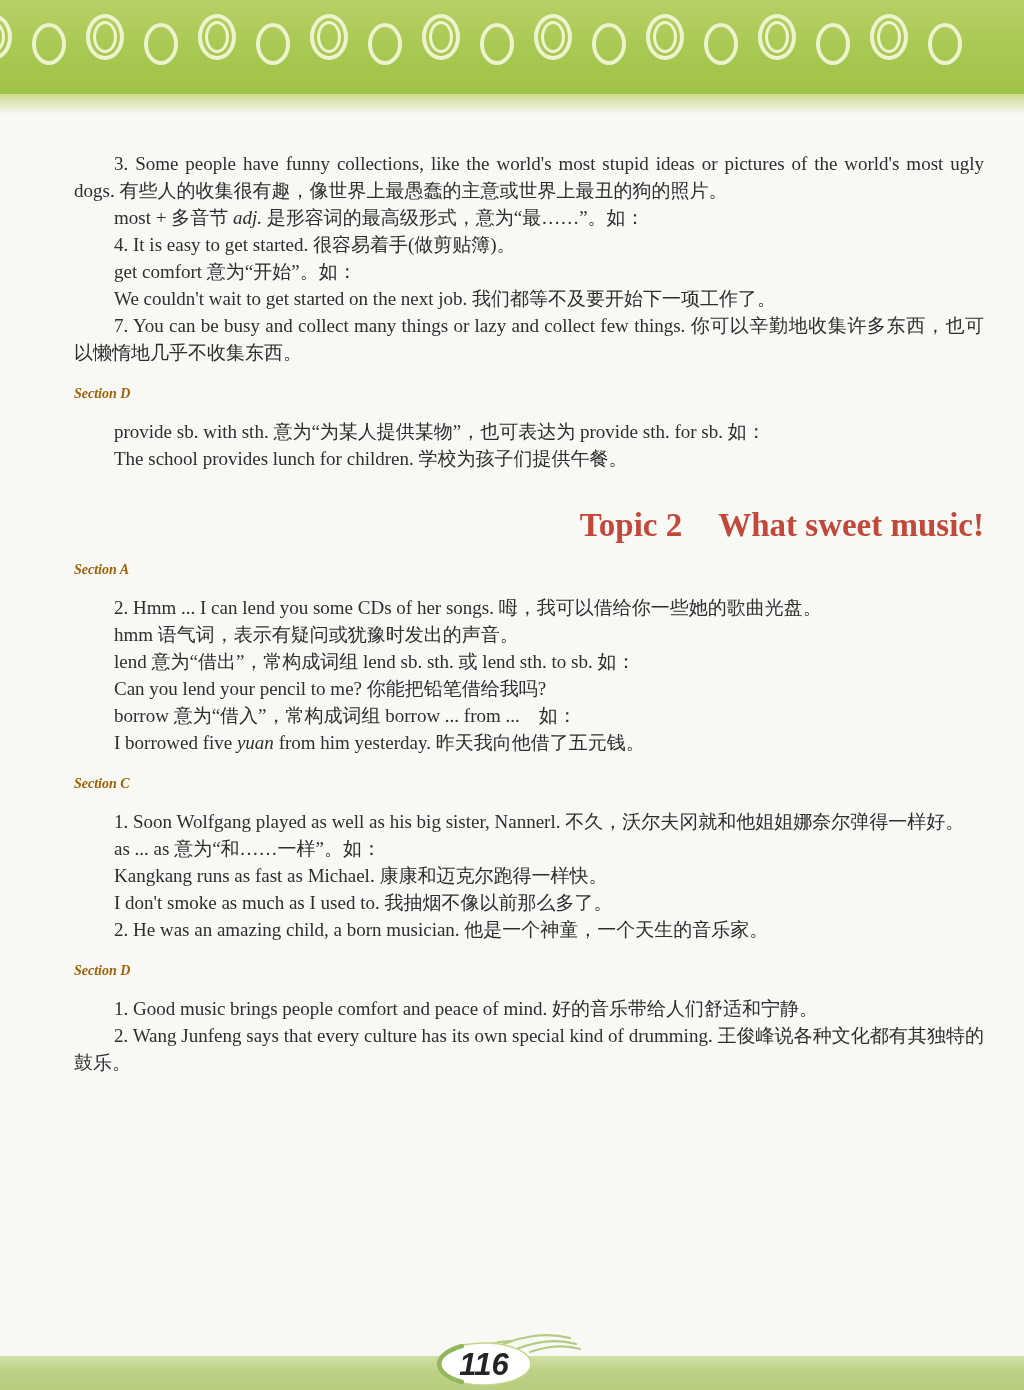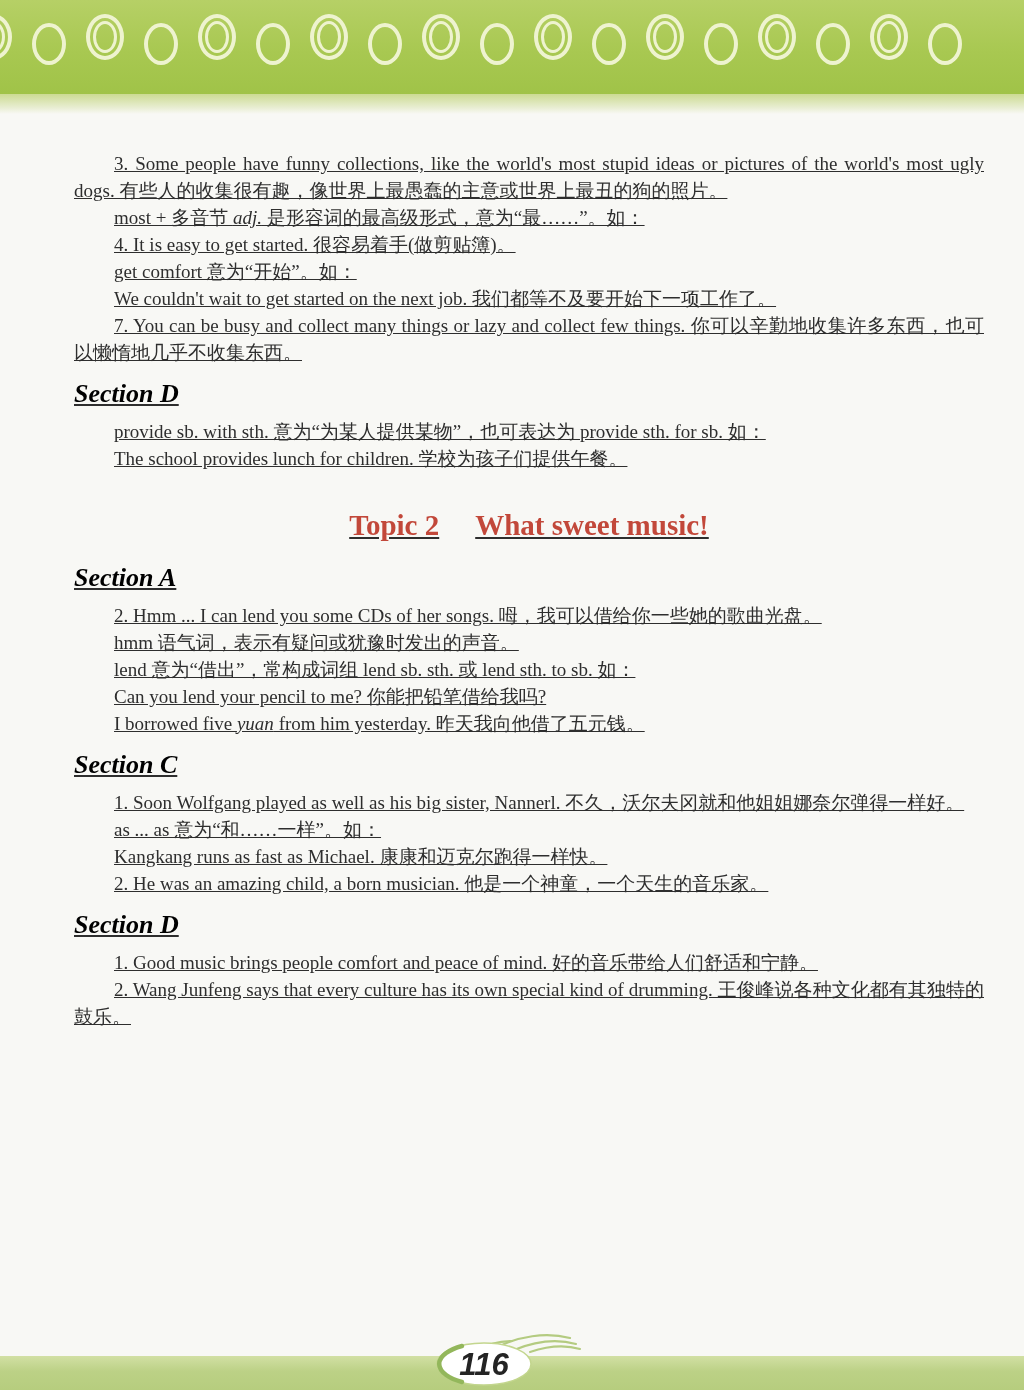--- a/index.html
+++ b/index.html
@@ -24,32 +24,31 @@
   .ring.single{width:34px;height:42px;transform:translateY(9px);}
   .band-fade{
     position:absolute;top:94px;left:0;right:0;height:20px;
     background:linear-gradient(180deg,#ccdb92 0%,#e9eed4 70%,#f8f8f5 100%);
   }
   
   .content{
     position:absolute;top:150px;left:74px;right:40px;
     font-size:19px;line-height:27px;color:#2e2e2e;
     text-align:justify;
-    text-decoration:underline;
   }
   p.para{margin:0;text-indent:40px;}
   .it{font-style:italic;}
   h3.section-heading{
     margin:14px 0 10px 0;text-indent:0;
-    color:#000000;font-size:26px;line-height:28px;
+    color:#a16207;font-size:14px;line-height:28px;
     font-style:italic;font-weight:bold;
   }
   h2.topic-heading{
-    margin:36px 0 22px 0;text-align:center;text-indent:0;
-    color:#c2483a;font-size:29px;line-height:34px;font-weight:bold;
+    margin:36px 0 14px 0;text-align:right;text-indent:0;
+    color:#c2483a;font-size:33px;line-height:34px;font-weight:bold;
   }
   .topic-gap{display:inline-block;width:36px;}
   
   .footer-band{
     position:absolute;bottom:0;left:0;right:0;height:34px;
     background:linear-gradient(180deg,#d2e0a4 0%,#bcd186 45%,#b6cd7e 100%);
   }
   .page-badge{position:absolute;left:418px;bottom:2px;width:180px;height:62px;}
 </style>
 </head>
@@ -90,25 +89,27 @@
       <p class="para"><span>7. You can be busy and collect many things or lazy and collect few things. 你可以辛勤地收集许多东西，也可以懒惰地几乎不收集东西。</span></p>
       <h3 class="section-heading">Section D</h3>
       <p class="para"><span>provide sb. with sth. 意为“为某人提供某物”，也可表达为 provide sth. for sb. 如：</span></p>
       <p class="para"><span>The school provides lunch for children. 学校为孩子们提供午餐。</span></p>
       <h2 class="topic-heading"><span>Topic 2</span><span class="topic-gap"></span><span>What sweet music!</span></h2>
       <h3 class="section-heading">Section A</h3>
       <p class="para"><span>2. Hmm ... I can lend you some CDs of her songs. 呣，我可以借给你一些她的歌曲光盘。</span></p>
       <p class="para"><span>hmm 语气词，表示有疑问或犹豫时发出的声音。</span></p>
       <p class="para"><span>lend 意为“借出”，常构成词组 lend sb. sth. 或 lend sth. to sb. 如：</span></p>
       <p class="para"><span>Can you lend your pencil to me? 你能把铅笔借给我吗?</span></p>
+      <p class="para"><span>borrow 意为“借入”，常构成词组 borrow ... from ...　如：</span></p>
       <p class="para"><span>I borrowed five </span><span class="it">yuan</span><span> from him yesterday. 昨天我向他借了五元钱。</span></p>
       <h3 class="section-heading">Section C</h3>
       <p class="para"><span>1. Soon Wolfgang played as well as his big sister, Nannerl. 不久，沃尔夫冈就和他姐姐娜奈尔弹得一样好。</span></p>
       <p class="para"><span>as ... as 意为“和……一样”。如：</span></p>
       <p class="para"><span>Kangkang runs as fast as Michael. 康康和迈克尔跑得一样快。</span></p>
+      <p class="para"><span>I don't smoke as much as I used to. 我抽烟不像以前那么多了。</span></p>
       <p class="para"><span>2. He was an amazing child, a born musician. 他是一个神童，一个天生的音乐家。</span></p>
       <h3 class="section-heading">Section D</h3>
       <p class="para"><span>1. Good music brings people comfort and peace of mind. 好的音乐带给人们舒适和宁静。</span></p>
       <p class="para"><span>2. Wang Junfeng says that every culture has its own special kind of drumming. 王俊峰说各种文化都有其独特的鼓乐。</span></p>
     </main>
 
   <footer>
     <div class="footer-band"></div>
     <svg class="page-badge" viewBox="0 0 180 62" xmlns="http://www.w3.org/2000/svg">
       <g fill="none" stroke="#a9c46d" stroke-width="2.2" stroke-linecap="round" opacity="0.85">

